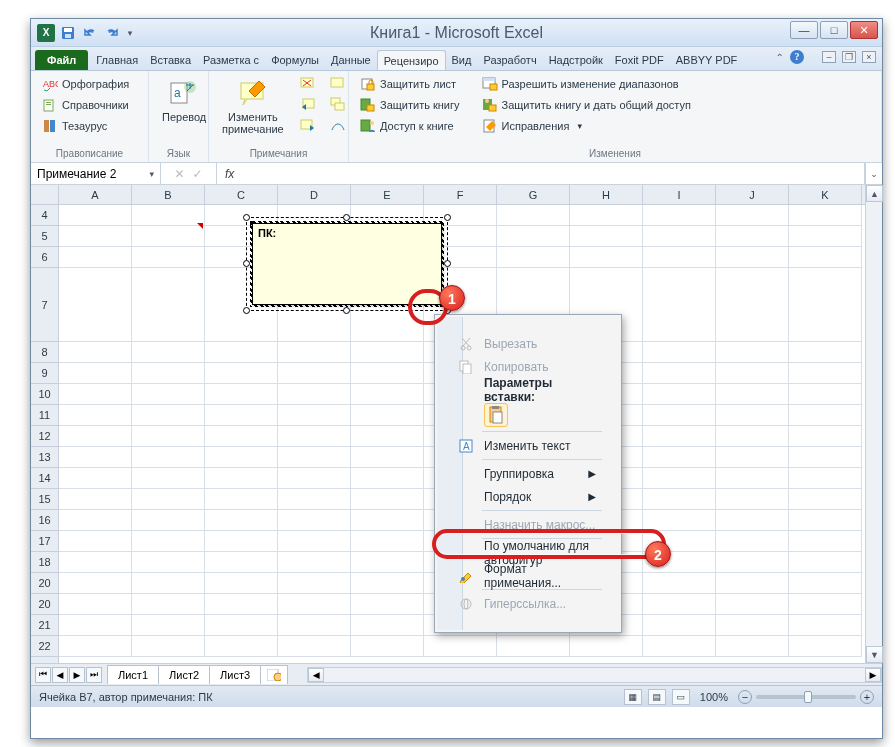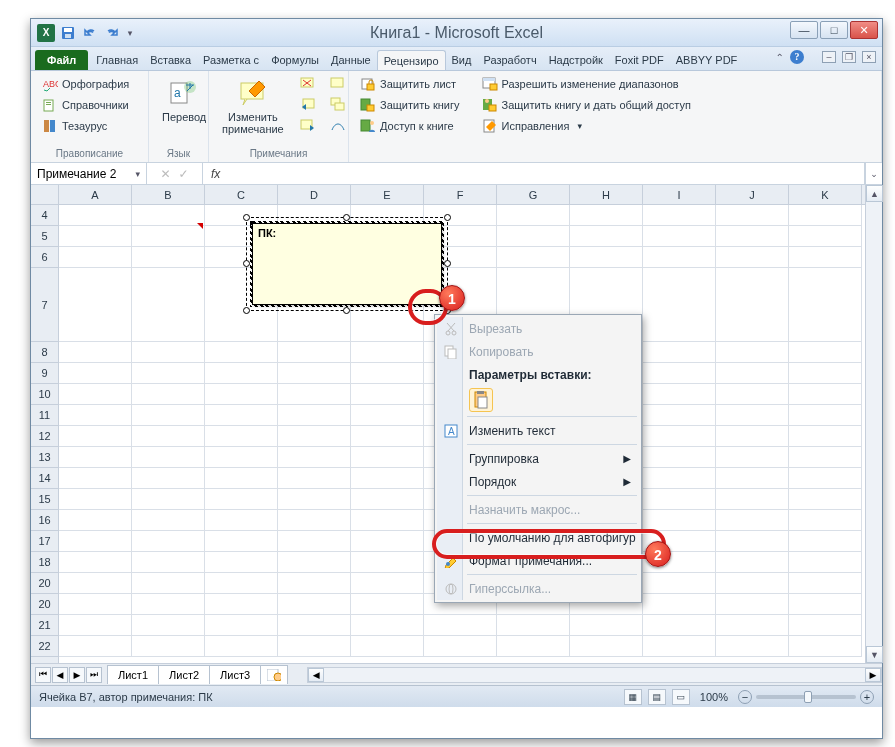--- a/index.html
+++ b/index.html
@@ -36,21 +36,21 @@
 .grp-body { display: flex; gap: 4px; flex: 1; }
 .vstack { display: flex; flex-direction: column; gap: 1px; }
 .lbtn { display: flex; flex-direction: column; align-items: center; padding: 2px 6px; gap: 2px;
   border: 1px solid transparent; border-radius: 3px; }
 .rib-item { display: flex; align-items: center; gap: 4px; padding: 1px 4px; border:1px solid transparent;
   border-radius: 2px; white-space: nowrap; }
 .ico16 { width: 16px; height: 16px; display: inline-flex; align-items: center; justify-content: center; }
 .ico32 { width: 32px; height: 32px; display: inline-flex; align-items: center; justify-content: center; }
 .formula-bar { height: 22px; display: flex; align-items: stretch; border-bottom: 1px solid #c8d3df;
   font-size: 12px; }
-.name-box { width: 116px; border-right: 1px solid #c8d3df; display: flex; align-items: center;
+.name-box { width: 130px; border-right: 1px solid #c8d3df; display: flex; align-items: center;
   padding: 0 6px; justify-content: space-between; }
 .fx-box { display: flex; align-items: center; padding: 0 8px; gap: 8px; flex: 1;
    border-right:1px solid #c8d3df;}
 .grid-area { position: relative; height: 478px; display: flex; }
 .rowhdrs { width: 28px; background: #e8edf3; border-right: 1px solid #c6cfdb; }
 .rowhdr { height: 21px; border-bottom: 1px solid #c6cfdb; text-align: center; font-size: 11px;
   color: #2b3a48; line-height: 21px; }
 .rowhdr.h7 { height: 74px; line-height: 74px; }
 .cols { flex: 1; overflow: hidden; position: relative; }
 .colhdrs { display: flex; height: 20px; background: #e8edf3; border-bottom: 1px solid #c6cfdb; }
@@ -72,23 +72,23 @@
   background:
    repeating-linear-gradient(45deg,#000 0 2px, transparent 2px 4px) top left/100% 4px no-repeat,
    repeating-linear-gradient(45deg,#000 0 2px, transparent 2px 4px) bottom left/100% 4px no-repeat,
    repeating-linear-gradient(45deg,#000 0 2px, transparent 2px 4px) top left/4px 100% no-repeat,
    repeating-linear-gradient(45deg,#000 0 2px, transparent 2px 4px) top right/4px 100% no-repeat;
   border:none; }
 .handle { position: absolute; width: 7px; height: 7px; background: #fff; border: 1px solid #000;
   border-radius: 50%; }
 .comment-ind { position: absolute; left: 138px; top: 38px; width: 0; height: 0;
   border-left: 6px solid transparent; border-top: 6px solid #d40000; }
-.menu { position: absolute; left: 403px; top: 295px; width: 208px; background: #f4f4f4;
+.menu { position: absolute; left: 403px; top: 295px; width: 188px; background: #f4f4f4;
   border: 1px solid #9aa7b5; box-shadow: 2px 3px 8px rgba(0,0,0,.35); font-size: 12px;
-  padding: 2px; }
+  padding: 17px; }
 .menu .iconcol { position: absolute; left: 2px; top: 2px; bottom: 2px; width: 26px;
   background: #e9eef5; border-right: 1px solid #cdd7e2; }
 .menu-item { position: relative; display: flex; align-items: center; height: 23px;
   padding-left: 32px; color: #1f2a36; }
 .menu-item.disabled { color: #9ca7b3; }
 .menu-item.header { font-weight: bold; color: #1f2a36; }
 .menu-sep { height: 1px; background: #cdd7e2; margin: 2px 2px 2px 30px; }
 .menu-item .arrow { position: absolute; right: 8px; font-size: 10px; color: #1f2a36; }
 .menu-item .micon { position: absolute; left: 5px; width: 18px; height: 18px;
   display:flex; align-items:center; justify-content:center; }
@@ -360,20 +360,21 @@
                   <svg width="16" height="16">
                     <rect x="2" y="2" width="10" height="12" fill="#fff" stroke="#888"></rect>
                     <path d="M10 3l4 4-6 6-4-4z" fill="#f90"></path>
                   </svg>
                 </span>
                 <span>Исправления</span>
                 <span style="margin-left:4px;font-size:9px;">▾</span>
               </div>
           </div>
         </div>
+        <div class="grp-title">Изменения</div>
       </div>
     </div>
 
     <div class="formula-bar">
       <div class="name-box">
         <span>Примечание 2</span>
         <span style="font-size:9px;color:#556;">▾</span>
       </div>
       <div style="width:56px;border-right:1px solid #c8d3df;display:flex;align-items:center;justify-content:center;gap:8px;">
         <span style="color:#bbb;">✕</span>

